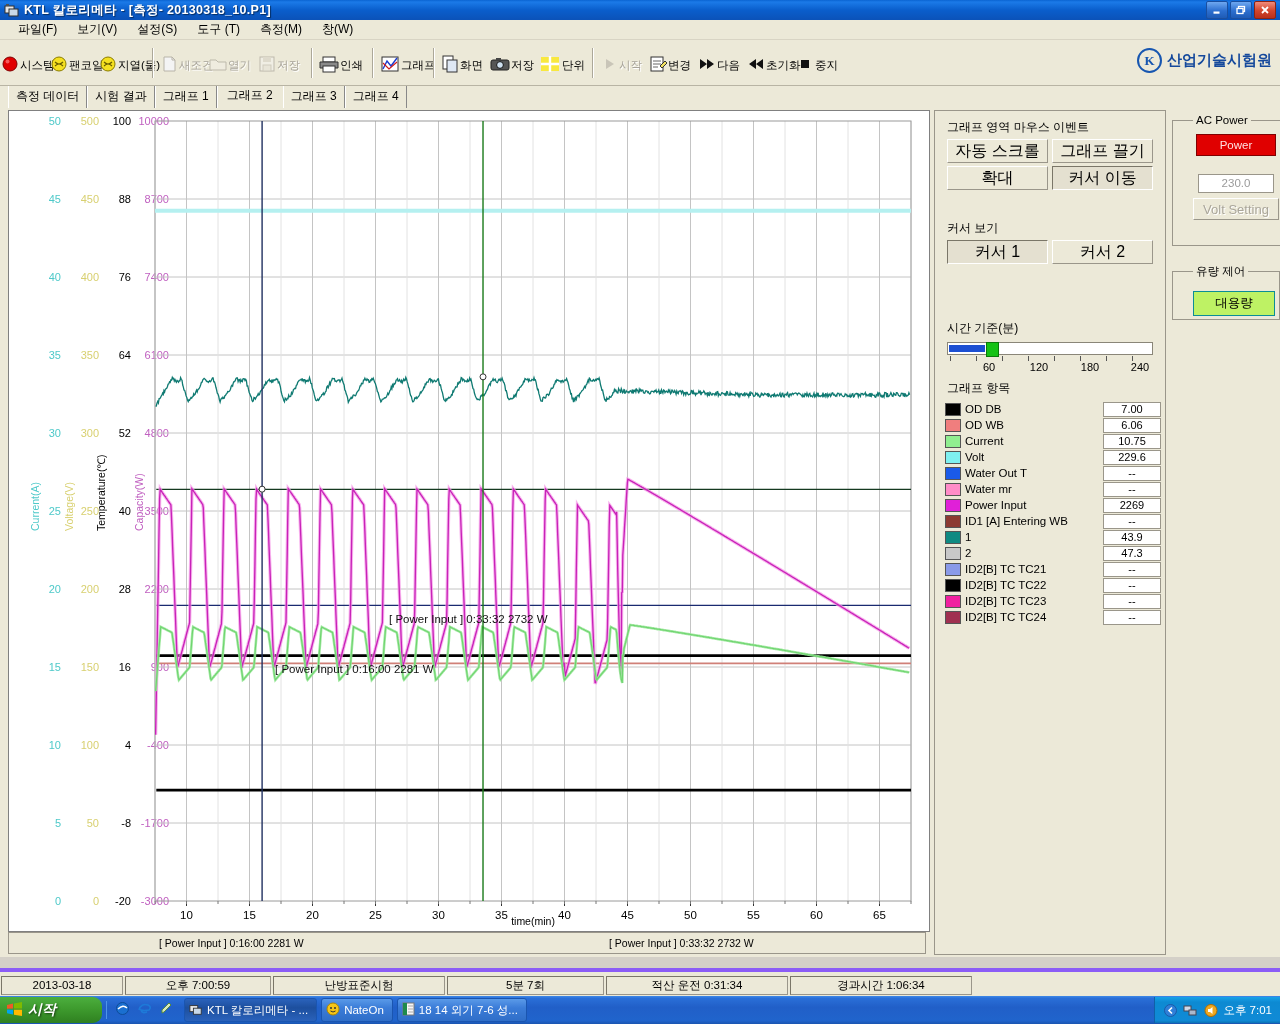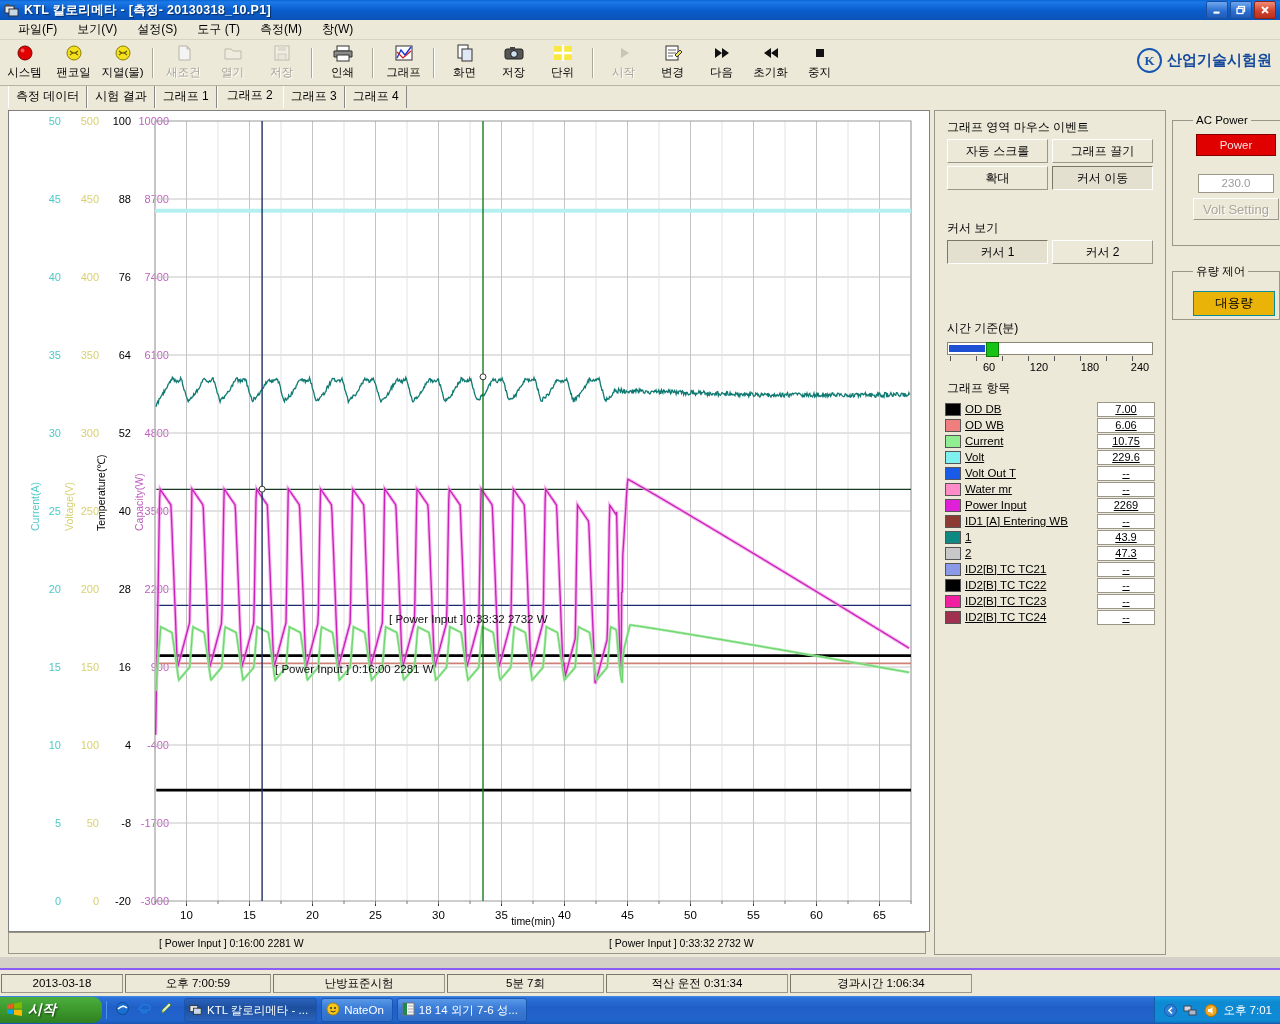--- a/index.html
+++ b/index.html
@@ -19,21 +19,21 @@
   .winbtn.close{background:linear-gradient(to bottom,#f08b7a,#d2442b 55%,#b8301c);border-color:#8c2414;}
 
   
   #menubar{height:19px;background:#ece9d8;display:flex;align-items:center;
            padding-left:8px;border-bottom:1px solid #d8d4c4;}
   .menu-item{padding:2px 10px;color:#000;font-size:12px;}
 
   
   #toolbar{height:45px;background:#ece9d8;display:flex;align-items:center;
            border-bottom:1px solid #b8b4a4;position:relative;}
-  .tb-btn{width:49px;height:43px;display:flex;flex-direction:column;align-items:center;
+  .tb-btn{width:49px;height:43px;display:flex;align-items:center;
           justify-content:flex-start;padding-top:3px;}
   .tb-btn .lbl{font-size:11.5px;margin-top:2px;color:#000;white-space:nowrap;}
   .tb-btn.dis .lbl{color:#a8a49a;text-shadow:1px 1px 0 #fff;}
   .tb-sep{width:1px;height:30px;background:#aca899;margin:0 5px;border-right:1px solid #fff;}
   .glyph{height:20px;display:flex;align-items:center;justify-content:center;}
   #ktl-logo{position:absolute;right:8px;top:8px;display:flex;align-items:center;gap:5px;}
   #ktl-logo .kcircle{width:21px;height:21px;border-radius:50%;border:2px solid #1756b0;
        color:#1756b0;font-weight:bold;font-size:13px;display:flex;align-items:center;justify-content:center;
        font-family:"Liberation Serif",serif;}
   #ktl-logo .ktxt{color:#15499c;font-weight:bold;font-size:15px;}
@@ -56,58 +56,58 @@
               background:#ece9d8;border:1px solid #9a968a;display:flex;align-items:center;}
   #statusline .stat{font-size:10.5px;color:#000;position:absolute;}
   #stat-c1{left:150px;} #stat-c2{left:600px;}
 
   
   #ctrlpanel{position:absolute;left:934px;top:2px;width:230px;height:843px;
              background:#ece9d8;border:1px solid #9a968a;}
   .grp-title{font-size:12px;color:#000;margin:8px 0 3px 12px;}
   .btnrow{display:flex;gap:4px;padding:0 12px;}
   .xpbtn{flex:1;height:22px;background:#ece9d8;border:1px solid #9a968a;
-         border-top-color:#fff;border-left-color:#fff;font-size:12px;
+         border-top-color:#fff;border-left-color:#fff;font-size:16px;
          display:flex;align-items:center;justify-content:center;color:#000;}
   .xpbtn.pressed{border:1px solid #fff;border-top-color:#7a7668;border-left-color:#7a7668;
                  background:#e4e0d0;}
   #slider-area{padding:2px 12px 0 12px;}
   #slider-track{height:11px;background:#fff;border:1px solid #8a8678;position:relative;}
   #slider-fill{position:absolute;left:1px;top:2px;height:7px;width:36px;background:#1c4fd2;}
   #slider-thumb{position:absolute;left:38px;top:-1px;width:11px;height:13px;background:#15c215;border:1px solid #0a7a0a;}
   #slider-ticks{position:relative;height:18px;margin-top:1px;}
   #slider-ticks .tk{position:absolute;top:0;width:1px;height:5px;background:#555;}
   #slider-ticks .tkl{position:absolute;top:5px;font-size:11px;transform:translateX(-50%);}
 
-  #legend{margin:4px 10px 0 10px;text-decoration:underline;}
+  #legend{margin:4px 4px 0 10px;}
   .leg-row{display:flex;align-items:center;height:16px;}
   .leg-sw{width:14px;height:11px;border:1px solid #555;margin-right:4px;flex:none;}
   .leg-name{font-size:11.5px;color:#000;flex:1;white-space:nowrap;overflow:hidden;}
   .leg-val{width:56px;height:13px;background:#fff;border:1px solid #9a968a;
            font-size:11px;text-align:center;line-height:13px;color:#000;flex:none;}
 
   
   #rightpanel{position:absolute;left:1168px;top:2px;width:110px;height:843px;background:#ece9d8;}
   fieldset.gb{border:1px solid #9a968a;margin:4px 4px 0 4px;padding:4px 4px 8px 20px;}
   fieldset.gb legend{font-size:11.5px;padding:0 3px;color:#000;}
   #auto-btn{margin:4px auto 0 auto;width:78px;height:20px;background:#e00000;color:#ffe0e0;
             border:1px solid #800000;font-size:11.5px;display:flex;align-items:center;justify-content:center;}
   #volt-value{margin:18px auto 0 auto;width:74px;height:17px;background:#fff;border:1px solid #9a968a;
               color:#9a9a9a;font-size:11.5px;text-align:center;line-height:17px;}
   #volt-setting{margin:5px auto 0 auto;width:84px;height:20px;background:#ece9d8;
             border:1px solid #9a968a;border-top-color:#fff;border-left-color:#fff;
             color:#aaa69a;text-shadow:1px 1px 0 #fff;font-size:13px;
             display:flex;align-items:center;justify-content:center;}
-  #flow-btn{margin:8px auto 2px auto;width:80px;height:23px;background:#eab308;
+  #flow-btn{margin:8px auto 2px auto;width:80px;height:23px;background:#bef264;
             border:1px solid #0b8d96;font-size:12.5px;color:#000;
             display:flex;align-items:center;justify-content:center;}
 
   
   #statusbar{position:absolute;left:0;top:968px;width:1280px;height:26px;background:#ece9d8;
-             display:flex;align-items:center;border-top:2px solid #8b5cf6;}
+             display:flex;align-items:center;border-top:4px solid #8b5cf6;}
   .sb-cell{height:17px;border:1px solid #9a968a;border-top-color:#7a7668;border-left-color:#7a7668;
            margin:0 1px;display:flex;align-items:center;justify-content:center;font-size:11.5px;color:#000;background:#ece9d8;}
 
   
   #taskbar{position:absolute;left:0;top:996px;width:1280px;height:28px;
            background:linear-gradient(to bottom,#3f8ae8 0%,#2a6fd8 8%,#215fc8 40%,#2064cc 88%,#1a55b0 100%);
            display:flex;align-items:center;}
   #startbtn{height:26px;min-width:84px;margin:1px 0 1px 0;border-radius:0 9px 9px 0;
             background:linear-gradient(to bottom,#4cae3e 0%,#3e9b2e 45%,#2f8020 100%);
             display:flex;align-items:center;gap:5px;padding:0 12px 0 6px;
@@ -597,21 +597,21 @@
           <span class="leg-name">Current</span>
           <span class="leg-val">10.75</span>
         </div>
         <div class="leg-row">
           <span class="leg-sw" style="background: rgb(126, 240, 240);"></span>
           <span class="leg-name">Volt</span>
           <span class="leg-val">229.6</span>
         </div>
         <div class="leg-row">
           <span class="leg-sw" style="background: rgb(26, 90, 232);"></span>
-          <span class="leg-name">Volt Out T</span>
+          <span class="leg-name">Water Out T</span>
           <span class="leg-val">--</span>
         </div>
         <div class="leg-row">
           <span class="leg-sw" style="background: rgb(255, 140, 200);"></span>
           <span class="leg-name">Water mr</span>
           <span class="leg-val">--</span>
         </div>
         <div class="leg-row">
           <span class="leg-sw" style="background: rgb(224, 32, 216);"></span>
           <span class="leg-name">Power Input</span>

